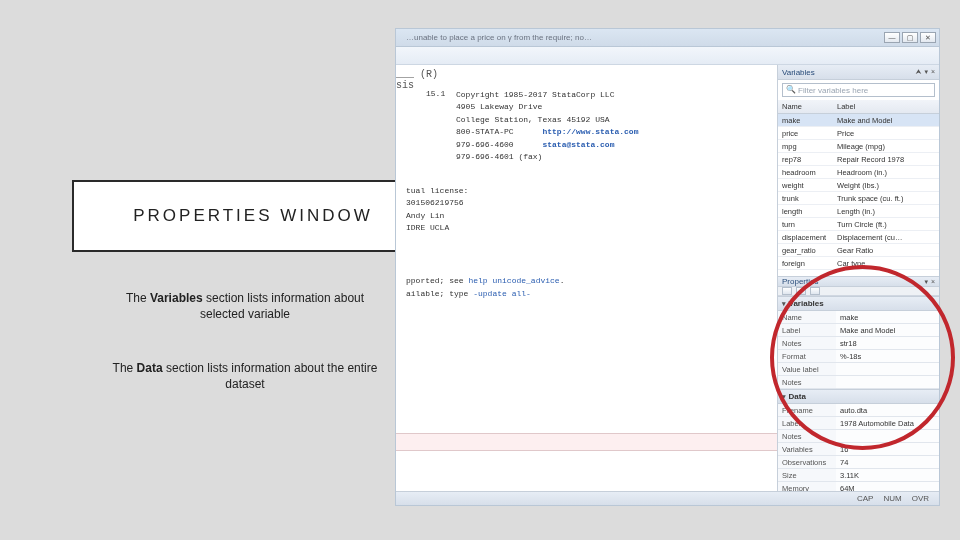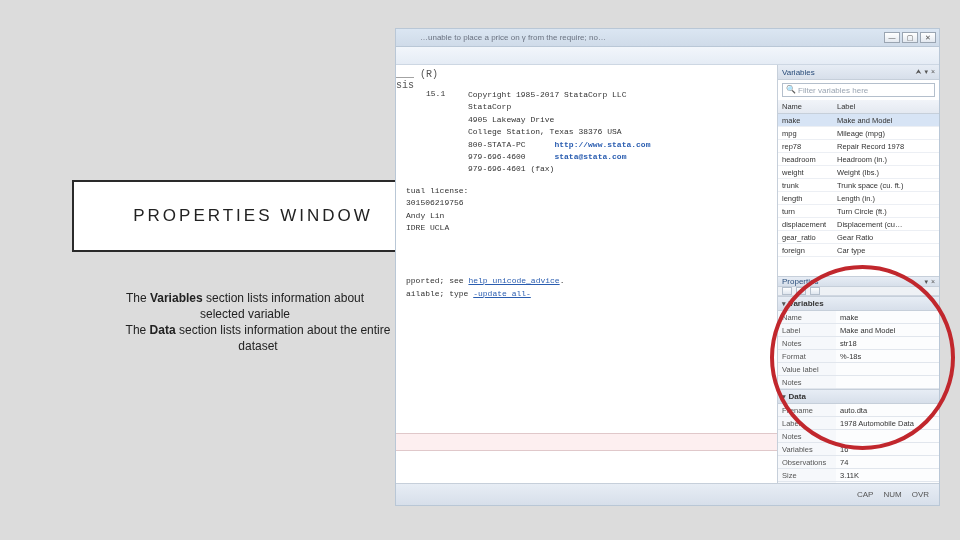--- a/index.html
+++ b/index.html
@@ -30,21 +30,21 @@
   .slide-desc {
     position: absolute;
     left: 110px;
     width: 270px;
     text-align: center;
     font-size: 12px;
     color: #222;
     line-height: 1.35;
   }
   .slide-desc.d1 { top: 290px; }
-  .slide-desc.d2 { top: 322px; margin-left: 13px; }
+  .slide-desc.d2 { top: 360px; }
   .slide-desc b { font-weight: 700; }
 
   
   .app {
     position: absolute;
     left: 395px;
     top: 28px;
     width: 545px;
     height: 478px;
     background: #fff;
@@ -54,21 +54,21 @@
   .titlebar {
     height: 18px;
     background: linear-gradient(#dbe6f2,#cfdbe9);
     border-bottom: 1px solid #b9c7d6;
     display: flex;
     justify-content: space-between;
     align-items: center;
     font-size: 8px;
     color: #6a7280;
   }
-  .titlebar .title-text { padding-left: 24px; white-space: nowrap; overflow: hidden; }
+  .titlebar .title-text { padding-left: 10px; white-space: nowrap; overflow: hidden; }
   .winbtns { display:flex; gap:2px; padding-right:3px;}
   .winbtn {
     width: 16px; height: 11px;
     border: 1px solid #9aa5b2;
     background: linear-gradient(#fff,#e3e9f0);
     font-size: 7px;
     line-height: 9px;
     text-align: center;
     color: #555;
   }
@@ -99,32 +99,31 @@
     position: absolute; left: 0; top: 4px;
     font-size: 10px; color: #555;
   }
   .results .ver {
     position: absolute; left: 30px; top: 24px;
     color: #333;
   }
   .results .info-block {
     position: absolute; left: 60px; top: 24px;
     line-height: 1.55;
-    margin-left: 12px;
   }
   .results .link { color: #2a5db0; font-weight: bold; }
   .results .lic-block {
     position: absolute; left: 10px; top: 120px;
     line-height: 1.55;
   }
   .results .advice {
     position: absolute; left: 10px; top: 210px;
     line-height: 1.6;
   }
-  .results .cmdline { color: #2a5db0; text-decoration: underline; }
+  .results .cmdline { color: #2a5db0; }
 
   .cmdzone {
     position: absolute;
     left: 0; right: 0;
     height: 18px;
     bottom: 40px;
     background: #fdeff0;
     border-top: 1px solid #e0c8ca;
     border-bottom: 1px solid #e0c8ca;
   }
@@ -248,21 +247,21 @@
     padding: 1.5px 4px;
     border-bottom: 1px solid #e1e6ed;
     color: #555;
     background: #f6f8fb;
     white-space:nowrap; overflow:hidden;
   }
   .kv div.val { color:#333; background:#fcfdfe;}
 
   .statusbar {
     position:absolute; left:0; right:0; bottom:0;
-    height:22px;
+    height:14px;
     background: linear-gradient(#e7edf5,#d7dfea);
     border-top:1px solid #c6cfda;
     font-size:8px; color:#555;
     display:flex; justify-content:flex-end; align-items:center;
     padding-right:10px; gap:10px;
   }
   .statusbar .ind { font-weight:400; }
 
   
   .callout-circle {
@@ -304,23 +303,22 @@
 
   <div class="appbody">
     <div class="results">
       <div class="brand">
         ___ <span>(R)</span><br>
         <span>sis</span>
       </div>
       <div class="ver">15.1</div>
       <div class="info-block">
         <div>Copyright 1985-2017 StataCorp LLC</div>
-        <div>StataCorp</div>
         <div>4905 Lakeway Drive</div>
-        <div>College Station, Texas 38376 USA</div>
+        <div>College Station, Texas 45192 USA</div>
         <div>
           <span>800-STATA-PC</span>&nbsp;&nbsp;&nbsp;&nbsp;&nbsp;&nbsp;<span class="link">http://www.stata.com</span>
         </div>
         <div>
           <span>979-696-4600</span>&nbsp;&nbsp;&nbsp;&nbsp;&nbsp;&nbsp;<span class="link">stata@stata.com</span>
         </div>
         <div>979-696-4601 (fax)</div>
       </div>
       <div class="lic-block">
         <div>tual license:</div>
@@ -361,20 +359,24 @@
             <thead>
               <tr>
                 <th>Name</th>
                 <th>Label</th>
               </tr>
             </thead>
             <tbody id="vars-tbody">
                 <tr class="sel">
                   <td>make</td>
                   <td>Make and Model</td>
+                </tr>
+                <tr>
+                  <td>price</td>
+                  <td>Price</td>
                 </tr>
                 <tr>
                   <td>mpg</td>
                   <td>Mileage (mpg)</td>
                 </tr>
                 <tr>
                   <td>rep78</td>
                   <td>Repair Record 1978</td>
                 </tr>
                 <tr>

